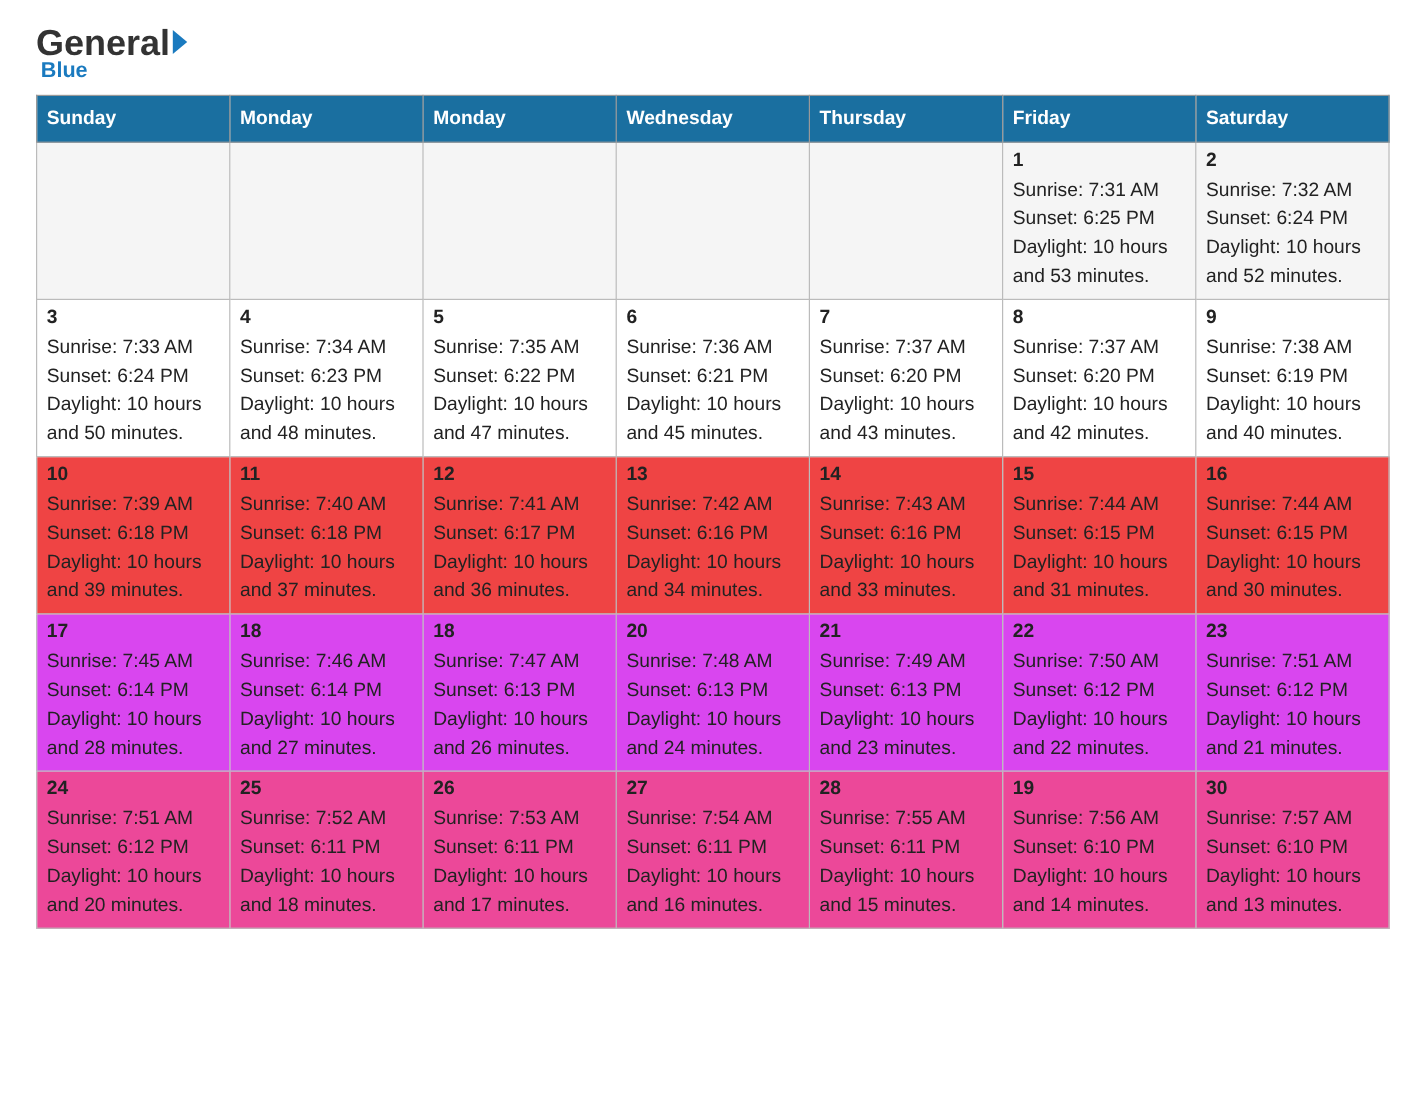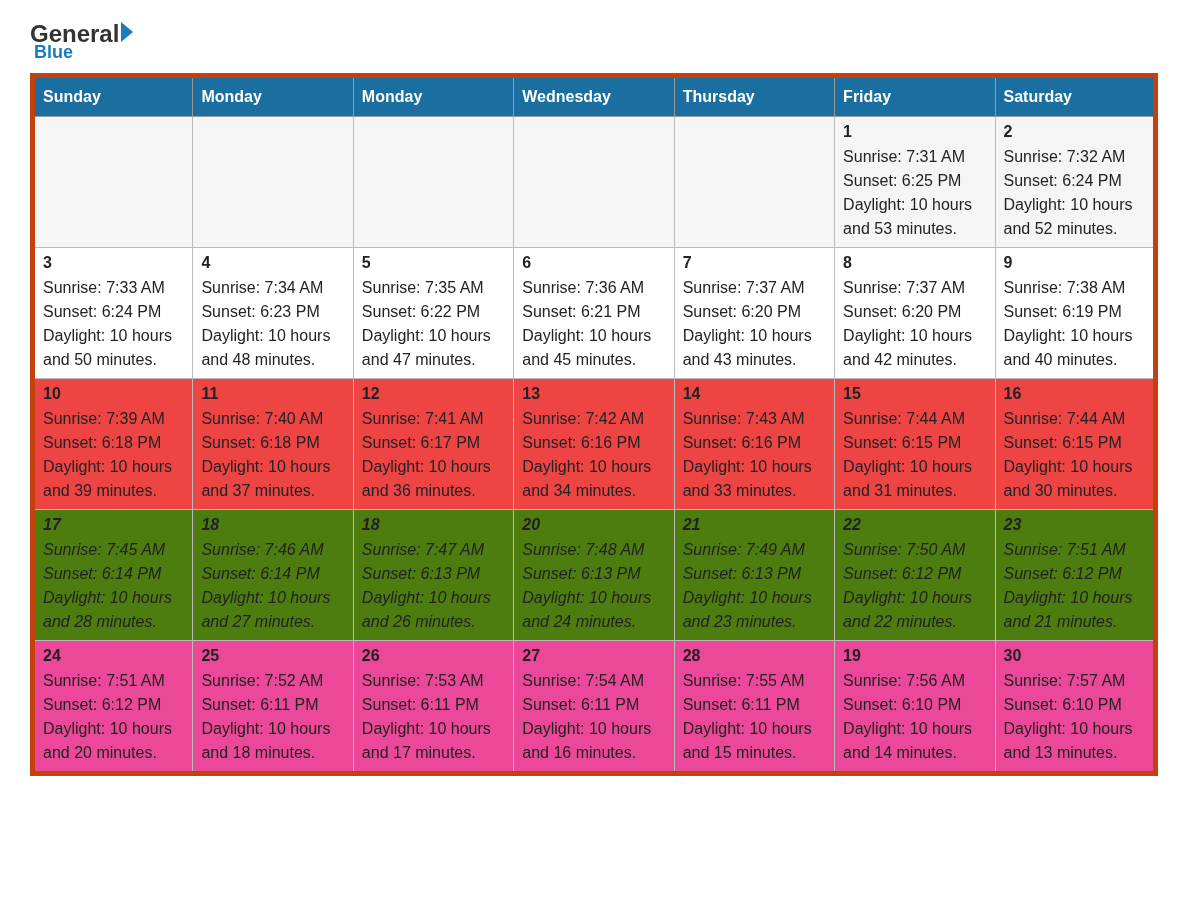--- a/index.html
+++ b/index.html
@@ -17,21 +17,21 @@
       margin-bottom: 10px;
     }
     .logo {
       display: flex;
       flex-direction: column;
       align-items: flex-start;
     }
     .logo-text {
       display: flex;
       align-items: center;
-      font-size: 24px;
+      font-size: 30px;
       font-weight: bold;
       color: #333;
     }
     .logo-blue {
       color: #1a7abf;
     }
     .logo-arrow {
       width: 0;
       height: 0;
       border-left: 12px solid #1a7abf;
@@ -56,21 +56,21 @@
       color: #222;
     }
     .location-title {
       font-size: 24px;
       color: #444;
       margin-top: 4px;
     }
     .calendar {
       width: 100%;
       border-collapse: collapse;
-      border: 5px solid #c2410c;
+      border: 1px solid #c2410c;
     }
     .calendar th {
       background-color: #1a6fa0;
       color: #fff;
       font-size: 16px;
       font-weight: bold;
       padding: 10px 8px;
       text-align: left;
       border: 1px solid #999;
     }
@@ -105,22 +105,21 @@
     .calendar tbody tr:first-child td {
       background: #f5f5f5;
     }
     .calendar tbody tr:nth-child(2) td {
       background: #fff;
     }
     .calendar tbody tr:nth-child(3) td {
       background: #ef4444;
     }
     .calendar tbody tr:nth-child(4) td {
-      background: #4d7c0f;
-      font-style: italic;
+      background: #d946ef;
     }
     .calendar tbody tr:nth-child(5) td {
       background: #ec4899;
     }
   </style>
 </head>
 <body>
 
 <div class="header">
   <div class="logo">

